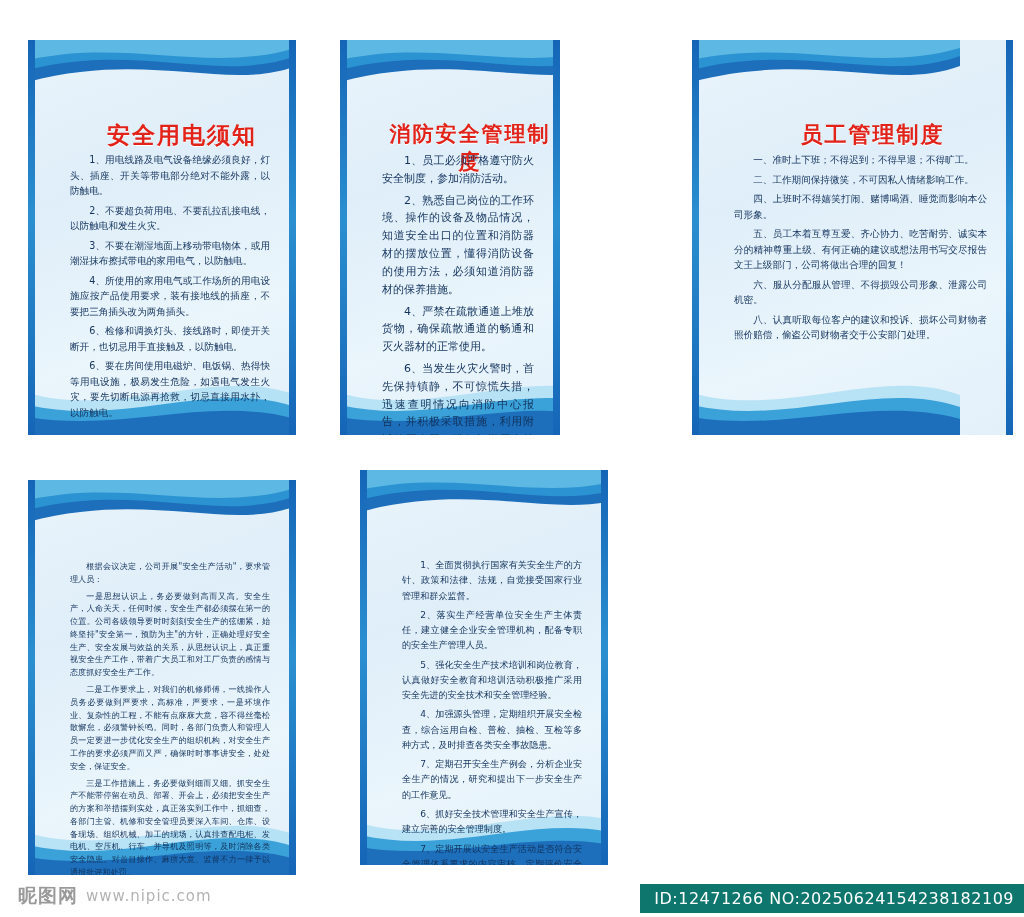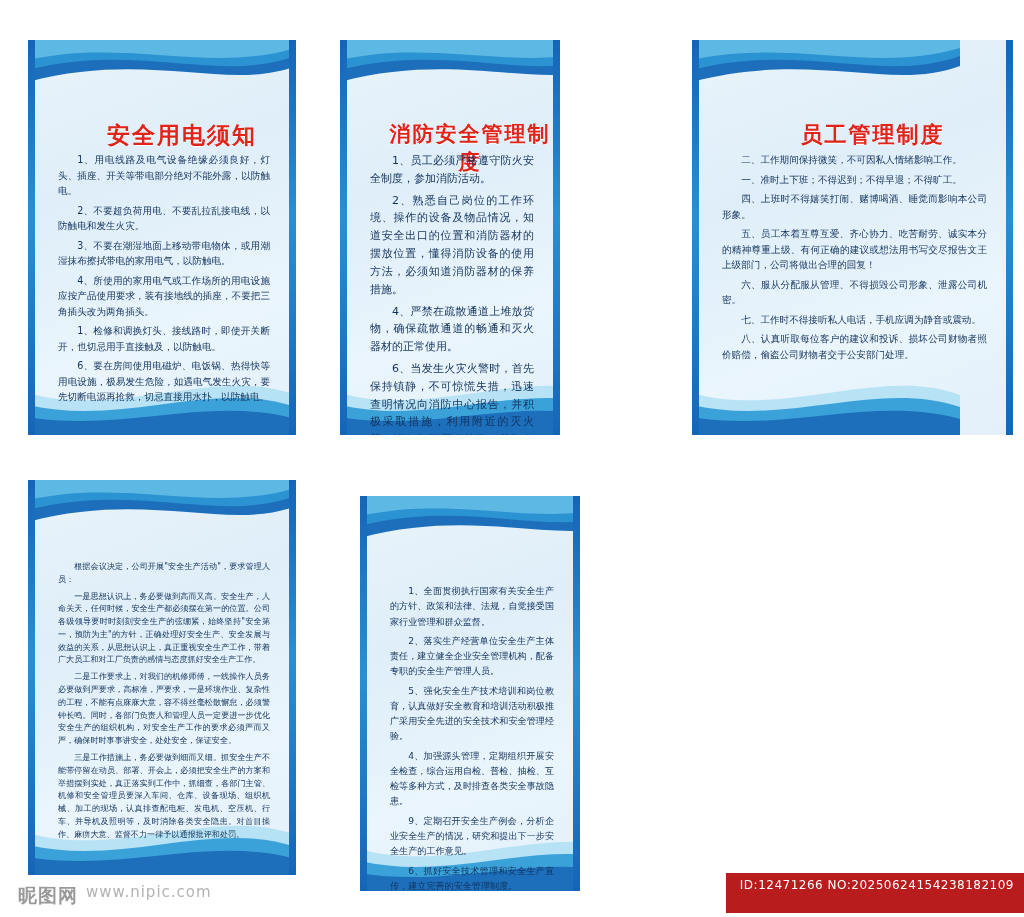--- a/index.html
+++ b/index.html
@@ -58,51 +58,52 @@
     text-shadow: 0 1px 0 #ffffff;
     padding-left: 40px;
   }
 
   .poster .body {
     position: absolute;
     color: #12325c;
     text-align: justify;
   }
   .poster .body p {
-    margin: 0 0 4px 4px;
+    margin: 0 0 4px 16px;
     text-indent: 2em;
   }
 
   
   .wm-left {
     position: absolute;
     left: 18px;
     bottom: 8px;
     display: flex;
+    align-items: center;
     gap: 8px;
   }
   .wm-logo {
     font-size: 19px;
     color: #9a9a9a;
     font-weight: bold;
     letter-spacing: 1px;
   }
   .wm-url {
     font-size: 15px;
     color: #b3b3b3;
     letter-spacing: 1px;
   }
   .wm-right {
     position: absolute;
     right: 0;
     bottom: 4px;
-    background: #b91c1c;
+    background: #0f766e;
     color: #ffffff;
-    font-size: 12px;
-    padding: 5px 10px 21px 14px;
+    font-size: 16px;
+    padding: 5px 10px 5px 14px;
     letter-spacing: 0.5px;
     white-space: nowrap;
   }
 </style>
 </head>
 <body>
 
 <div class="poster" style="left:28px; top:40px; width:268px; height:395px;">
   <div class="wave-top">
     <svg width="268" height="64" viewBox="0 0 268 64" preserveAspectRatio="none">
@@ -119,21 +120,21 @@
     </svg>
   </div>
   <div class="edge-left"></div>
   <div class="edge-right"></div>
   <div class="title" style="top:80px; font-size:23px;">安全用电须知</div>
   <div class="body" style="left:26px; right:26px; top:112px; font-size:9.6px; line-height:1.62;">
     <p>1、用电线路及电气设备绝缘必须良好，灯头、插座、开关等带电部分绝对不能外露，以防触电。</p>
     <p>2、不要超负荷用电、不要乱拉乱接电线，以防触电和发生火灾。</p>
     <p>3、不要在潮湿地面上移动带电物体，或用潮湿抹布擦拭带电的家用电气，以防触电。</p>
     <p>4、所使用的家用电气或工作场所的用电设施应按产品使用要求，装有接地线的插座，不要把三角插头改为两角插头。</p>
-    <p>1、检修和调换灯头、接线路时，即使开关断开，也切忌用手直接触及，以防触电。</p>
+    <p>6、检修和调换灯头、接线路时，即使开关断开，也切忌用手直接触及，以防触电。</p>
     <p>6、要在房间使用电磁炉、电饭锅、热得快等用电设施，极易发生危险，如遇电气发生火灾，要先切断电源再抢救，切忌直接用水扑，以防触电。</p>
   </div>
 </div>
 
 <div class="poster" style="left:340px; top:40px; width:220px; height:395px;">
   <div class="wave-top">
     <svg width="268" height="64" viewBox="0 0 268 64" preserveAspectRatio="none">
       <path d="M0,0 H268 V26 C200,52 120,10 0,42 Z" fill="#1d6fbb"></path>
       <path d="M0,0 H268 V16 C190,44 110,2 0,30 Z" fill="#2e9ad6" opacity="0.85"></path>
       <path d="M0,0 H268 V8 C180,34 100,-2 0,20 Z" fill="#7fd0ef" opacity="0.6"></path>
@@ -169,26 +170,25 @@
     <svg width="268" height="62" viewBox="0 0 268 62" preserveAspectRatio="none">
       <path d="M0,62 H268 V22 C190,-8 90,46 0,20 Z" fill="#8fd6f0" opacity="0.55"></path>
       <path d="M0,62 H268 V34 C185,6 95,54 0,32 Z" fill="#2e9ad6" opacity="0.9"></path>
       <path d="M0,62 H268 V46 C180,22 95,60 0,44 Z" fill="#1d6fbb"></path>
     </svg>
   </div>
   <div class="edge-left"></div>
   <div class="edge-right"></div>
   <div class="title" style="top:80px; font-size:22px;">员工管理制度</div>
   <div class="body" style="left:26px; right:26px; top:112px; font-size:9.6px; line-height:1.62;">
+    <p>一、准时上下班；不得迟到；不得早退；不得旷工。</p>
     <p>二、工作期间保持微笑，不可因私人情绪影响工作。</p>
-    <p>一、准时上下班；不得迟到；不得早退；不得旷工。</p>
     <p>四、上班时不得嬉笑打闹、赌博喝酒、睡觉而影响本公司形象。</p>
     <p>五、员工本着互尊互爱、齐心协力、吃苦耐劳、诚实本分的精神尊重上级、有何正确的建议或想法用书写交尽报告文王上级部门，公司将做出合理的回复！</p>
     <p>六、服从分配服从管理、不得损毁公司形象、泄露公司机密。</p>
-    <p>七、工作时不得接听私人电话，手机应调为静音或震动。</p>
     <p>八、认真听取每位客户的建议和投诉、损坏公司财物者照价赔偿，偷盗公司财物者交于公安部门处理。</p>
 
   </div>
 </div>
 
 <div class="poster" style="left:28px; top:480px; width:268px; height:395px;">
   <div class="wave-top">
     <svg width="268" height="64" viewBox="0 0 268 64" preserveAspectRatio="none">
       <path d="M0,0 H268 V26 C200,52 120,10 0,42 Z" fill="#1d6fbb"></path>
       <path d="M0,0 H268 V16 C190,44 110,2 0,30 Z" fill="#2e9ad6" opacity="0.85"></path>
@@ -206,21 +206,21 @@
   <div class="edge-right"></div>
 
   <div class="body" style="left:26px; right:26px; top:80px; font-size:8.1px; line-height:1.58;">
     <p>根据会议决定，公司开展"安全生产活动"，要求管理人员：</p>
     <p>一是思想认识上，务必要做到高而又高。安全生产，人命关天，任何时候，安全生产都必须摆在第一的位置。公司各级领导要时时刻刻安全生产的弦绷紧，始终坚持"安全第一，预防为主"的方针，正确处理好安全生产、安全发展与效益的关系，从思想认识上，真正重视安全生产工作，带着广大员工和对工厂负责的感情与态度抓好安全生产工作。</p>
     <p>二是工作要求上，对我们的机修师傅，一线操作人员务必要做到严要求，高标准，严要求，一是环境作业、复杂性的工程，不能有点庥庥大意，容不得丝毫松散懈怠，必须警钟长鸣。同时，各部门负责人和管理人员一定要进一步优化安全生产的组织机构，对安全生产工作的要求必须严而又严，确保时时事事讲安全，处处安全，保证安全。</p>
     <p>三是工作措施上，务必要做到细而又细。抓安全生产不能带停留在动员、部署、开会上，必须把安全生产的方案和举措摆到实处，真正落实到工作中，抓细查，各部门主管、机修和安全管理员要深入车间、仓库、设备现场、组织机械、加工的现场，认真排查配电柜、发电机、空压机、行车、并导机及照明等，及时消除各类安全隐患。对首目操作、麻痹大意、监督不力一律予以通报批评和处罚。</p>
   </div>
 </div>
 
-<div class="poster" style="left:360px; top:496px; width:220px; height:395px;">
+<div class="poster" style="left:360px; top:470px; width:248px; height:395px;">
   <div class="wave-top">
     <svg width="268" height="64" viewBox="0 0 268 64" preserveAspectRatio="none">
       <path d="M0,0 H268 V26 C200,52 120,10 0,42 Z" fill="#1d6fbb"></path>
       <path d="M0,0 H268 V16 C190,44 110,2 0,30 Z" fill="#2e9ad6" opacity="0.85"></path>
       <path d="M0,0 H268 V8 C180,34 100,-2 0,20 Z" fill="#7fd0ef" opacity="0.6"></path>
     </svg>
   </div>
   <div class="wave-bot">
     <svg width="268" height="62" viewBox="0 0 268 62" preserveAspectRatio="none">
       <path d="M0,62 H268 V22 C190,-8 90,46 0,20 Z" fill="#8fd6f0" opacity="0.55"></path>
@@ -229,21 +229,21 @@
     </svg>
   </div>
   <div class="edge-left"></div>
   <div class="edge-right"></div>
 
   <div class="body" style="left:26px; right:26px; top:88px; font-size:9.1px; line-height:1.68;">
     <p>1、全面贯彻执行国家有关安全生产的方针、政策和法律、法规，自觉接受国家行业管理和群众监督。</p>
     <p>2、落实生产经营单位安全生产主体责任，建立健全企业安全管理机构，配备专职的安全生产管理人员。</p>
     <p>5、强化安全生产技术培训和岗位教育，认真做好安全教育和培训活动积极推广采用安全先进的安全技术和安全管理经验。</p>
     <p>4、加强源头管理，定期组织开展安全检查，综合运用自检、普检、抽检、互检等多种方式，及时排查各类安全事故隐患。</p>
-    <p>9、定期召开安全生产例会，分析企业安全生产的情况，研究和提出下一步安全生产的工作意见。</p>
+    <p>7、定期召开安全生产例会，分析企业安全生产的情况，研究和提出下一步安全生产的工作意见。</p>
     <p>6、抓好安全技术管理和安全生产宣传，建立完善的安全管理制度。</p>
     <p>7、定期开展以安全生产活动是否符合安全管理体系要求的内容审核，定期评价安全生产工作的绩效。</p>
     <p>8、定期分析企业安全生产的情况，认真听取各部门意见和建议督接受职工群众意见。</p>
   </div>
 </div>
 
 <div class="wm-left">
   <span class="wm-logo">昵图网</span>
   <span class="wm-url">www.nipic.com</span>
 </div>

